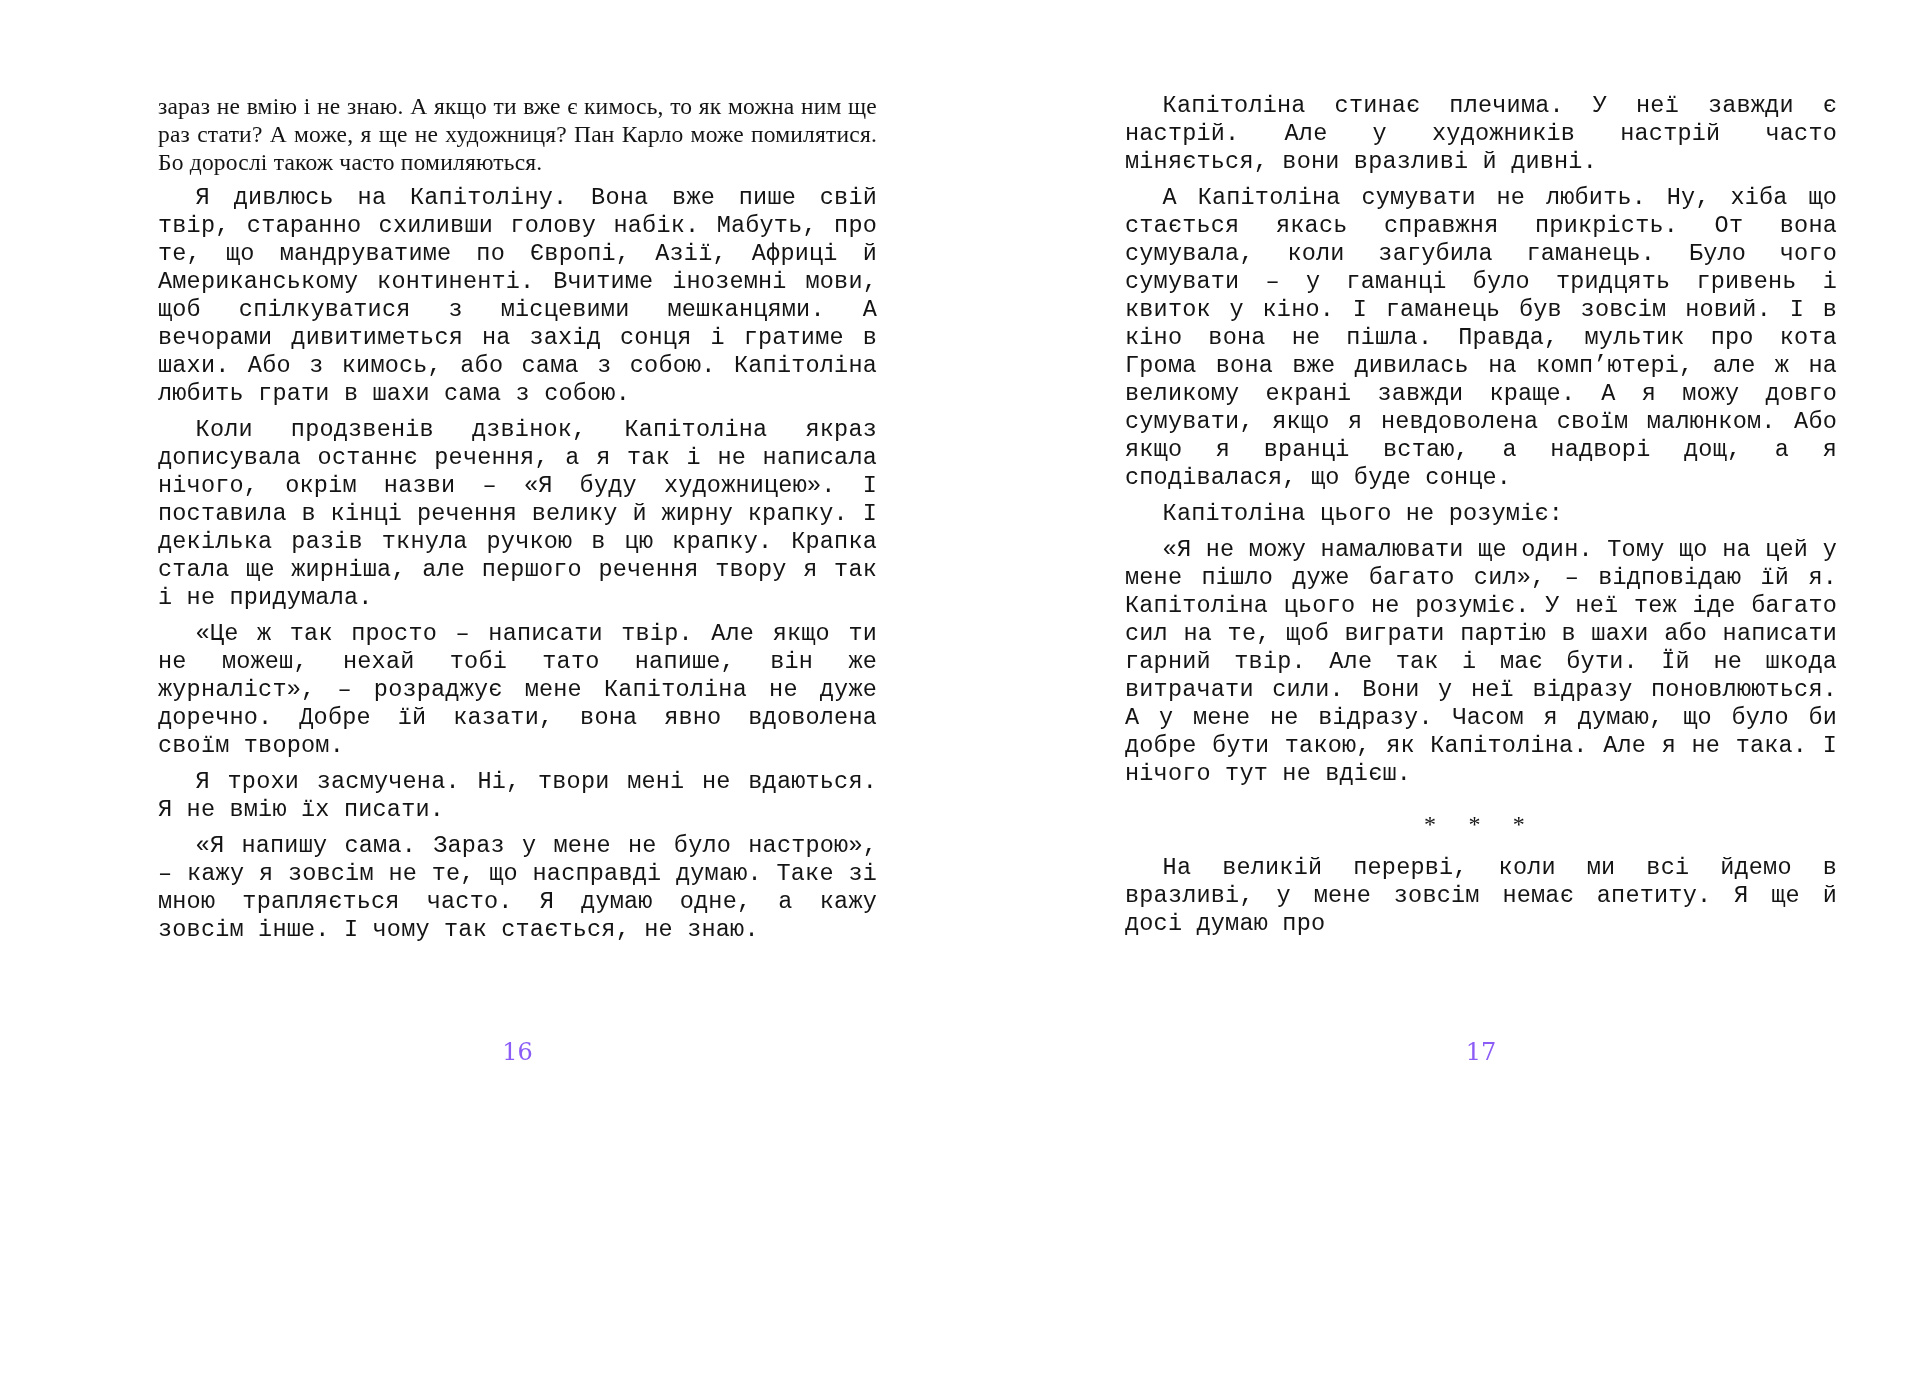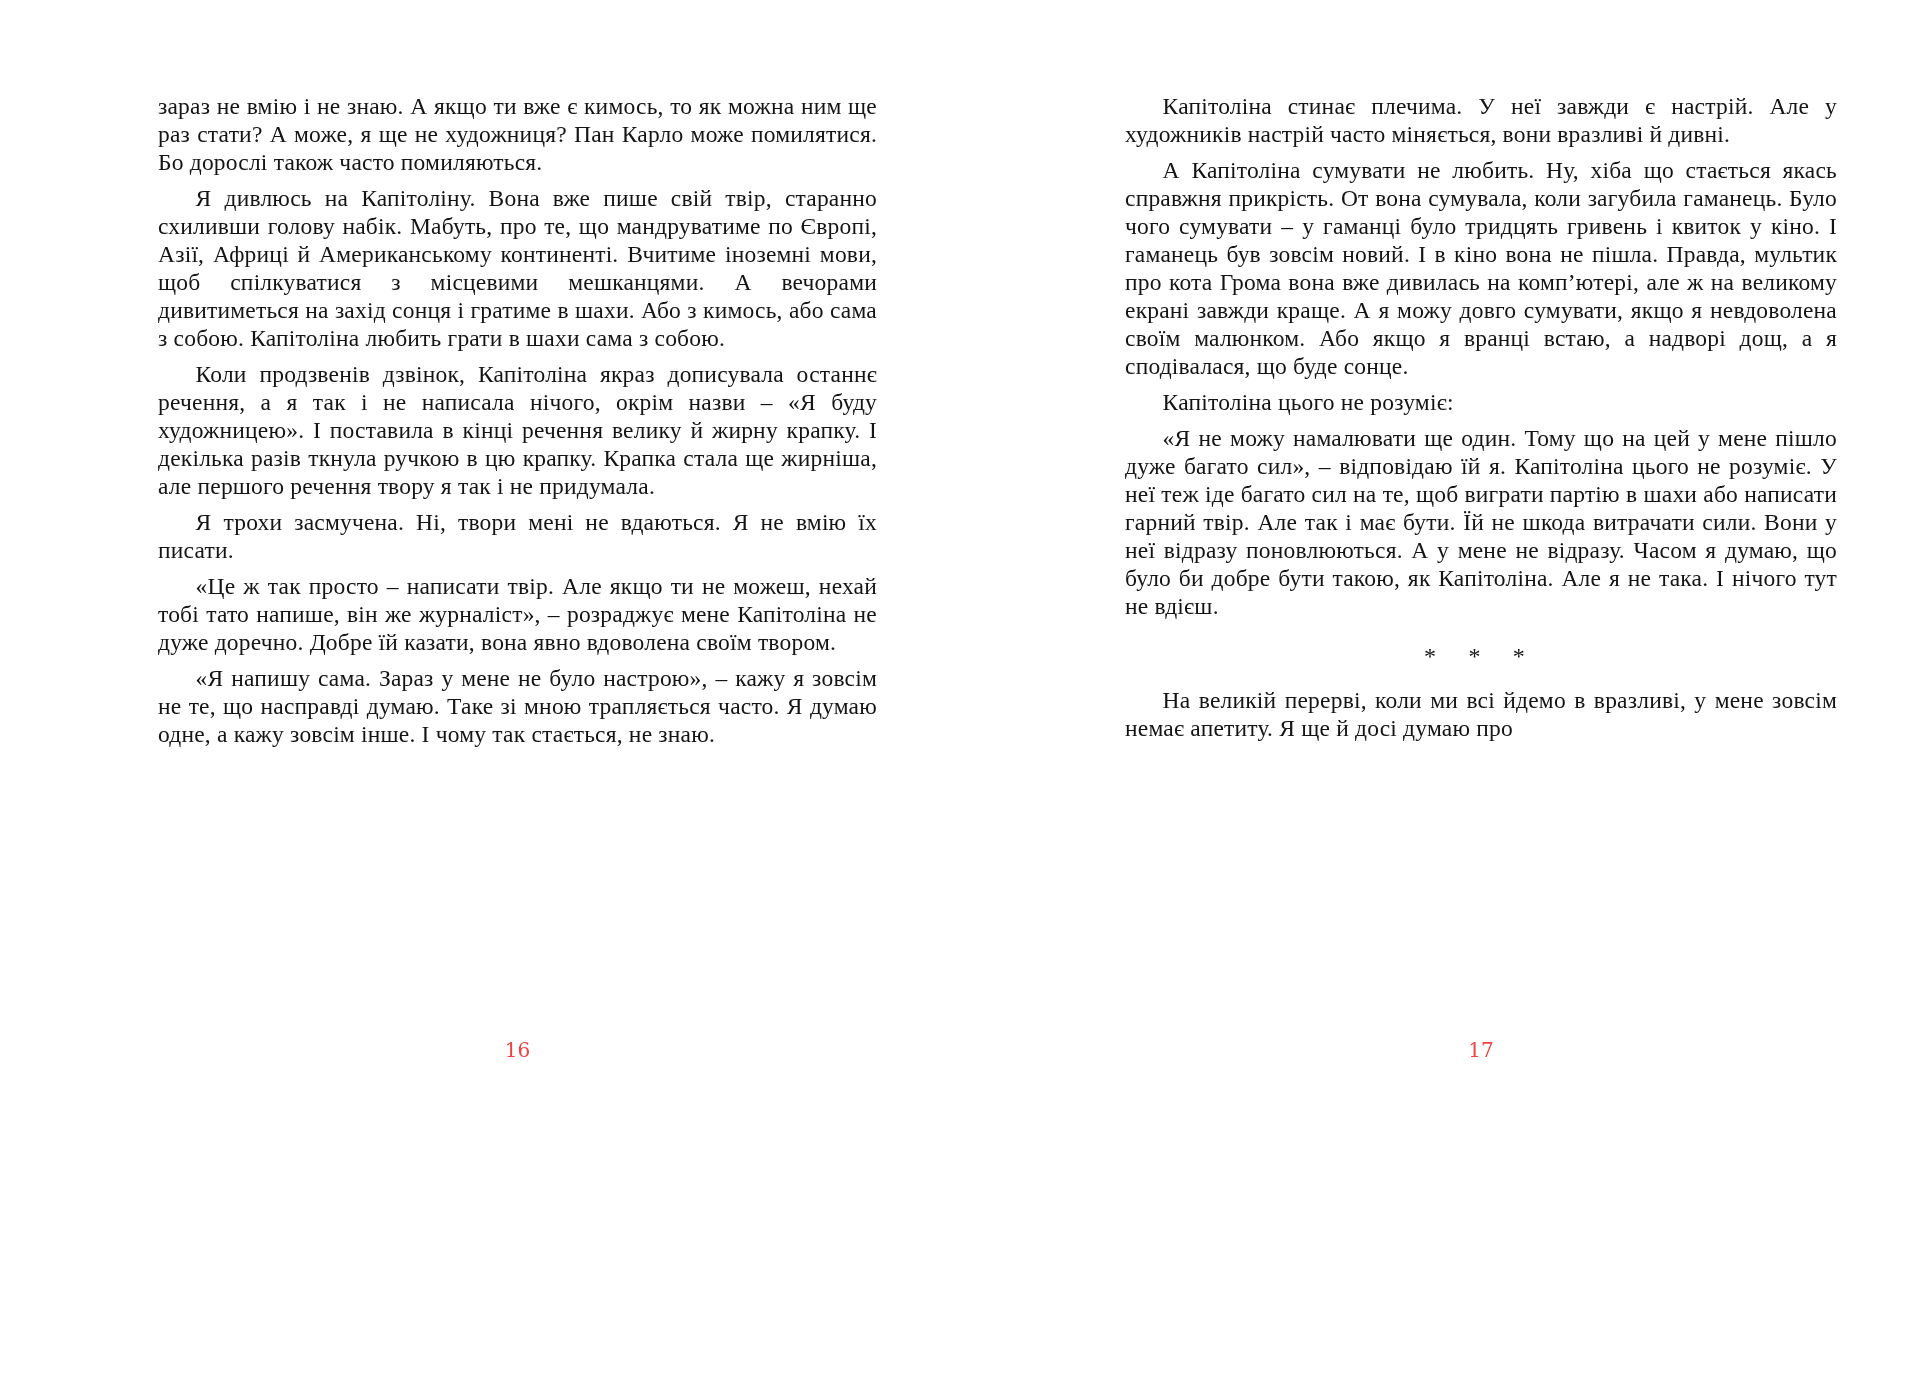--- a/index.html
+++ b/index.html
@@ -32,53 +32,53 @@
     position: absolute;
     top: 84px;
     left: 0;
     right: 0;
     font-size: 23.5px;
     line-height: 28px;
     text-align: justify;
     letter-spacing: 0.2px;
   }
   .block { margin: 8px; }
-  .block.p         { text-indent: 1.6em; }
+  .block.p         { text-indent: 1.6em; font-family: Liberation Mono, monospace; }
   .block.p-noindent{ text-indent: 0; }
   .block.sep {
     text-indent: 0;
     text-align: center;
     letter-spacing: 0.55em;
     margin: 22px 0 16px 0;
     font-size: 24px;
   }
 
   .page-number {
     position: absolute;
     top: 1038px;
     left: 0;
     right: 0;
     text-align: center;
-    font-size: 20px;
+    font-size: 24px;
     font-family: "DejaVu Serif", "Liberation Serif", serif;
-    color: #ef4444;
+    color: #8b5cf6;
   }
 </style>
 </head>
 <body>
 
 <div class="spread">
 
   <div class="page page-left">
     <div class="text-block">
         <div class="block p-noindent">зараз не вмію і не знаю. А якщо ти вже є кимось, то як можна ним ще раз стати? А може, я ще не художниця? Пан Карло може помилятися. Бо дорослі також часто помиляються.</div>
         <div class="block p">Я дивлюсь на Капітоліну. Вона вже пише свій твір, старанно схиливши голову набік. Мабуть, про те, що мандруватиме по Європі, Азії, Африці й Американському континенті. Вчитиме іноземні мови, щоб спілкуватися з місцевими мешканцями. А вечорами дивитиметься на захід сонця і гратиме в шахи. Або з кимось, або сама з собою. Капітоліна любить грати в шахи сама з собою.</div>
         <div class="block p">Коли продзвенів дзвінок, Капітоліна якраз дописувала останнє речення, а я так і не написала нічого, окрім назви – «Я буду художницею». І поставила в кінці речення велику й жирну крапку. І декілька разів ткнула ручкою в цю крапку. Крапка стала ще жирніша, але першого речення твору я так і не придумала.</div>
+        <div class="block p">«Це ж так просто – написати твір. Але якщо ти не можеш, нехай тобі тато напише, він же журналіст», – розраджує мене Капітоліна не дуже доречно. Добре їй казати, вона явно вдоволена своїм твором.</div>
         <div class="block p">Я трохи засмучена. Ні, твори мені не вдаються. Я не вмію їх писати.</div>
-        <div class="block p">«Це ж так просто – написати твір. Але якщо ти не можеш, нехай тобі тато напише, він же журналіст», – розраджує мене Капітоліна не дуже доречно. Добре їй казати, вона явно вдоволена своїм твором.</div>
         <div class="block p">«Я напишу сама. Зараз у мене не було настрою», – кажу я зовсім не те, що насправді думаю. Таке зі мною трапляється часто. Я думаю одне, а кажу зовсім інше. І чому так стається, не знаю.</div>
       </div>
     <div class="page-number">16</div>
   </div>
 
   <div class="page page-right">
     <div class="text-block">
         <div class="block p">Капітоліна стинає плечима. У неї завжди є настрій. Але у художників настрій часто міняється, вони вразливі й дивні.</div>
         <div class="block p">А Капітоліна сумувати не любить. Ну, хіба що стається якась справжня прикрість. От вона сумувала, коли загубила гаманець. Було чого сумувати – у гаманці було тридцять гривень і квиток у кіно. І гаманець був зовсім новий. І в кіно вона не пішла. Правда, мультик про кота Грома вона вже дивилась на комп’ютері, але ж на великому екрані завжди краще. А я можу довго сумувати, якщо я невдоволена своїм малюнком. Або якщо я вранці встаю, а надворі дощ, а я сподівалася, що буде сонце.</div>
         <div class="block p">Капітоліна цього не розуміє:</div>

